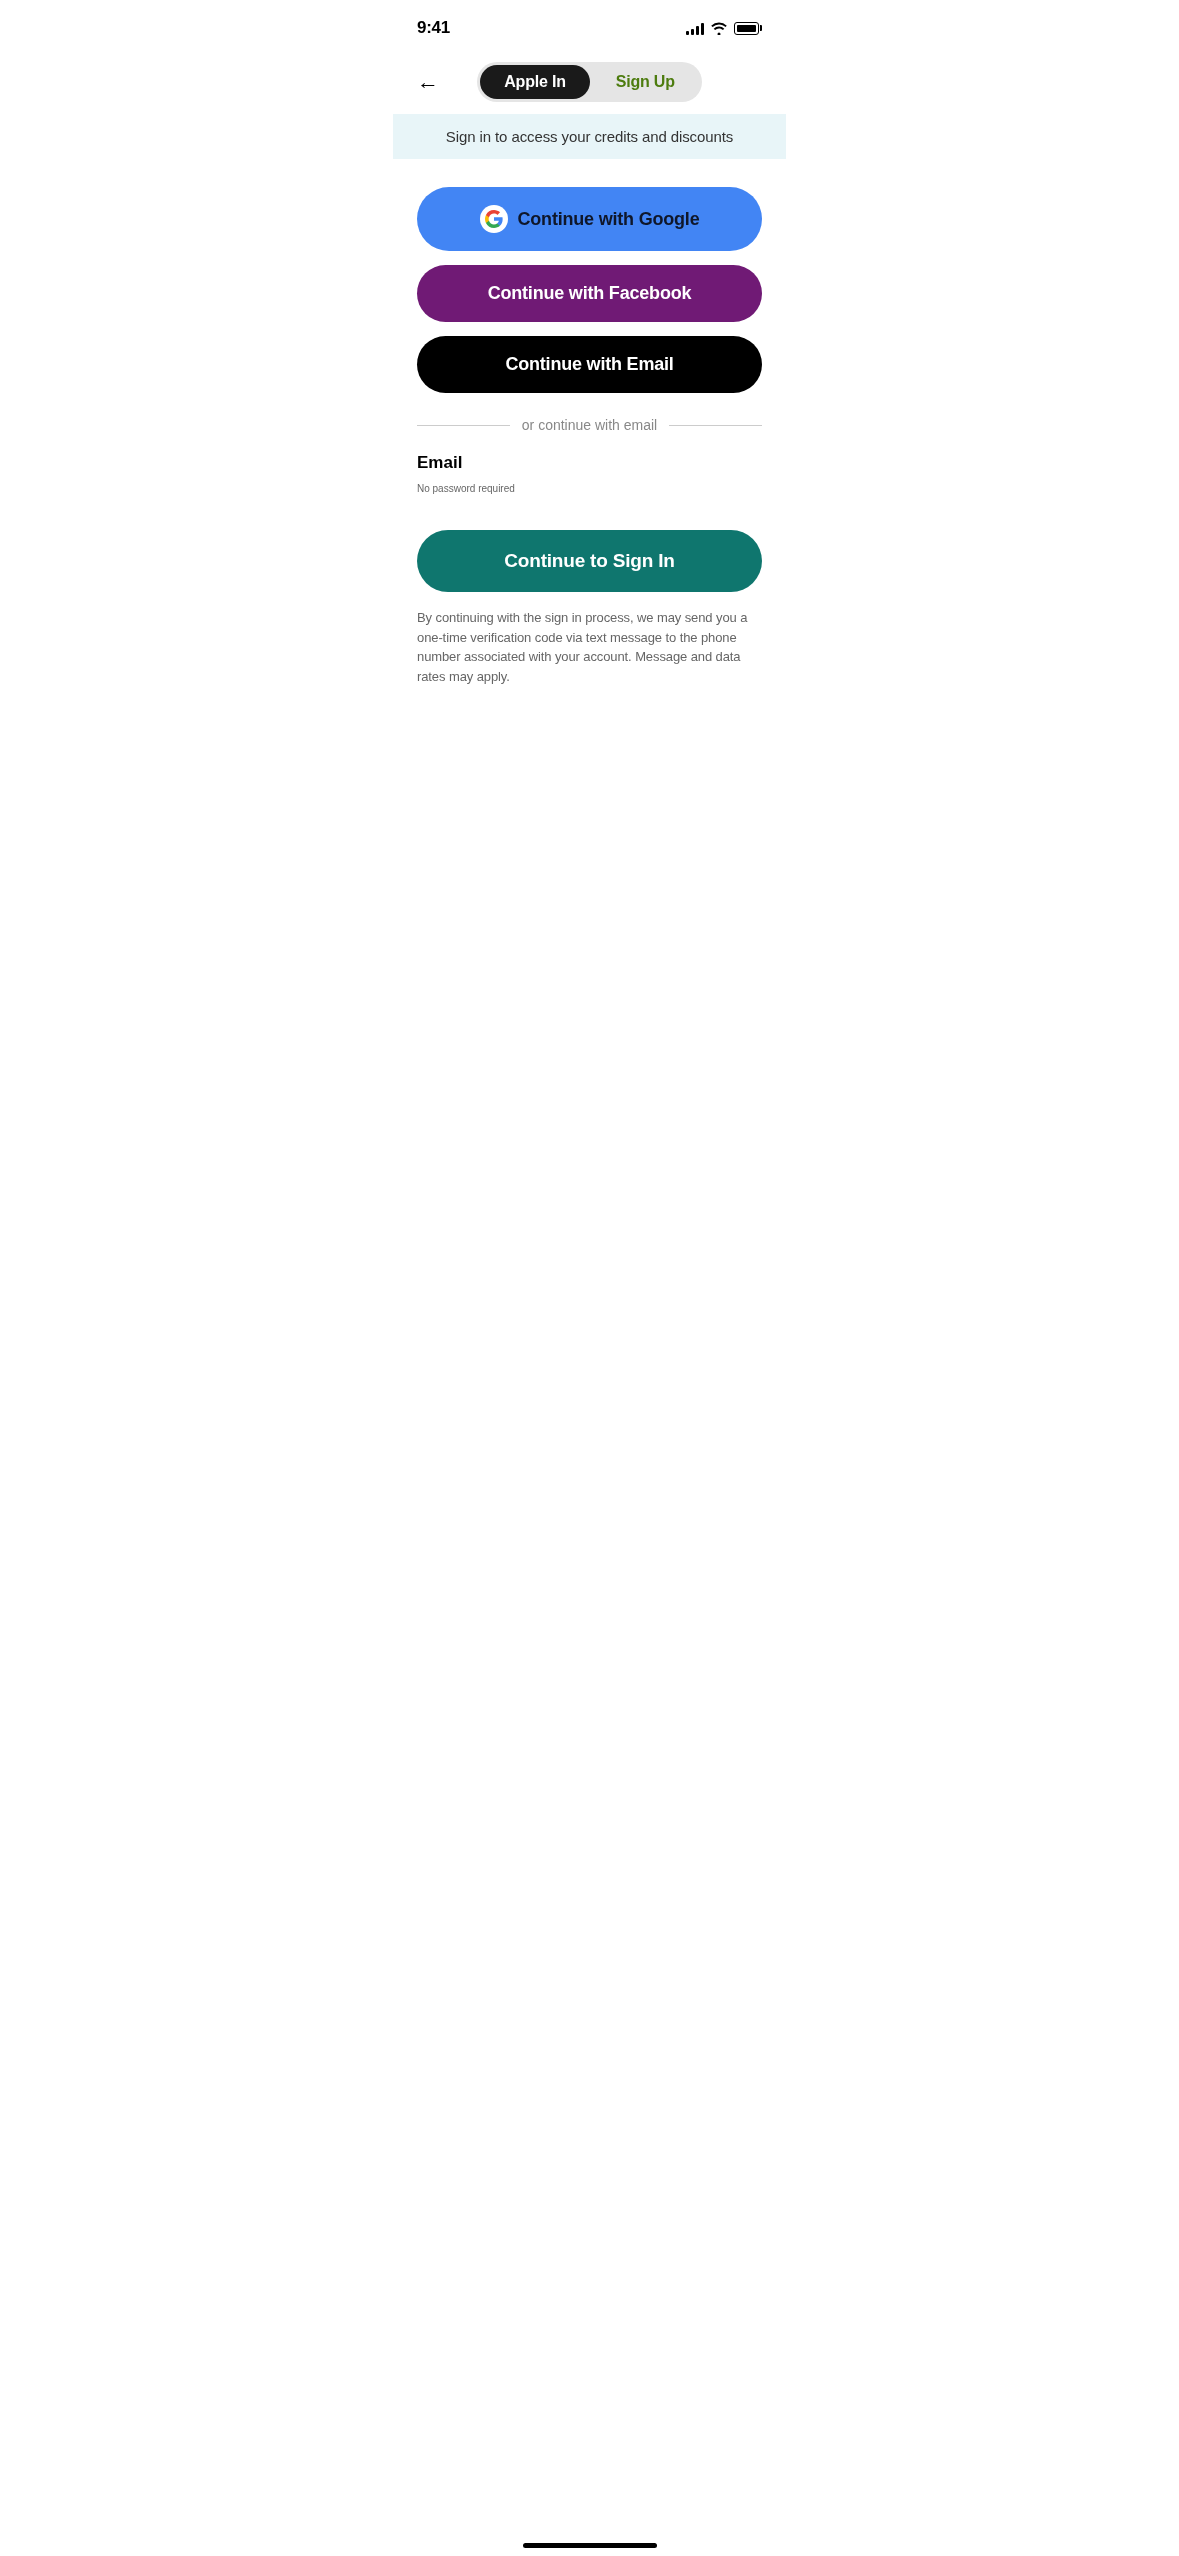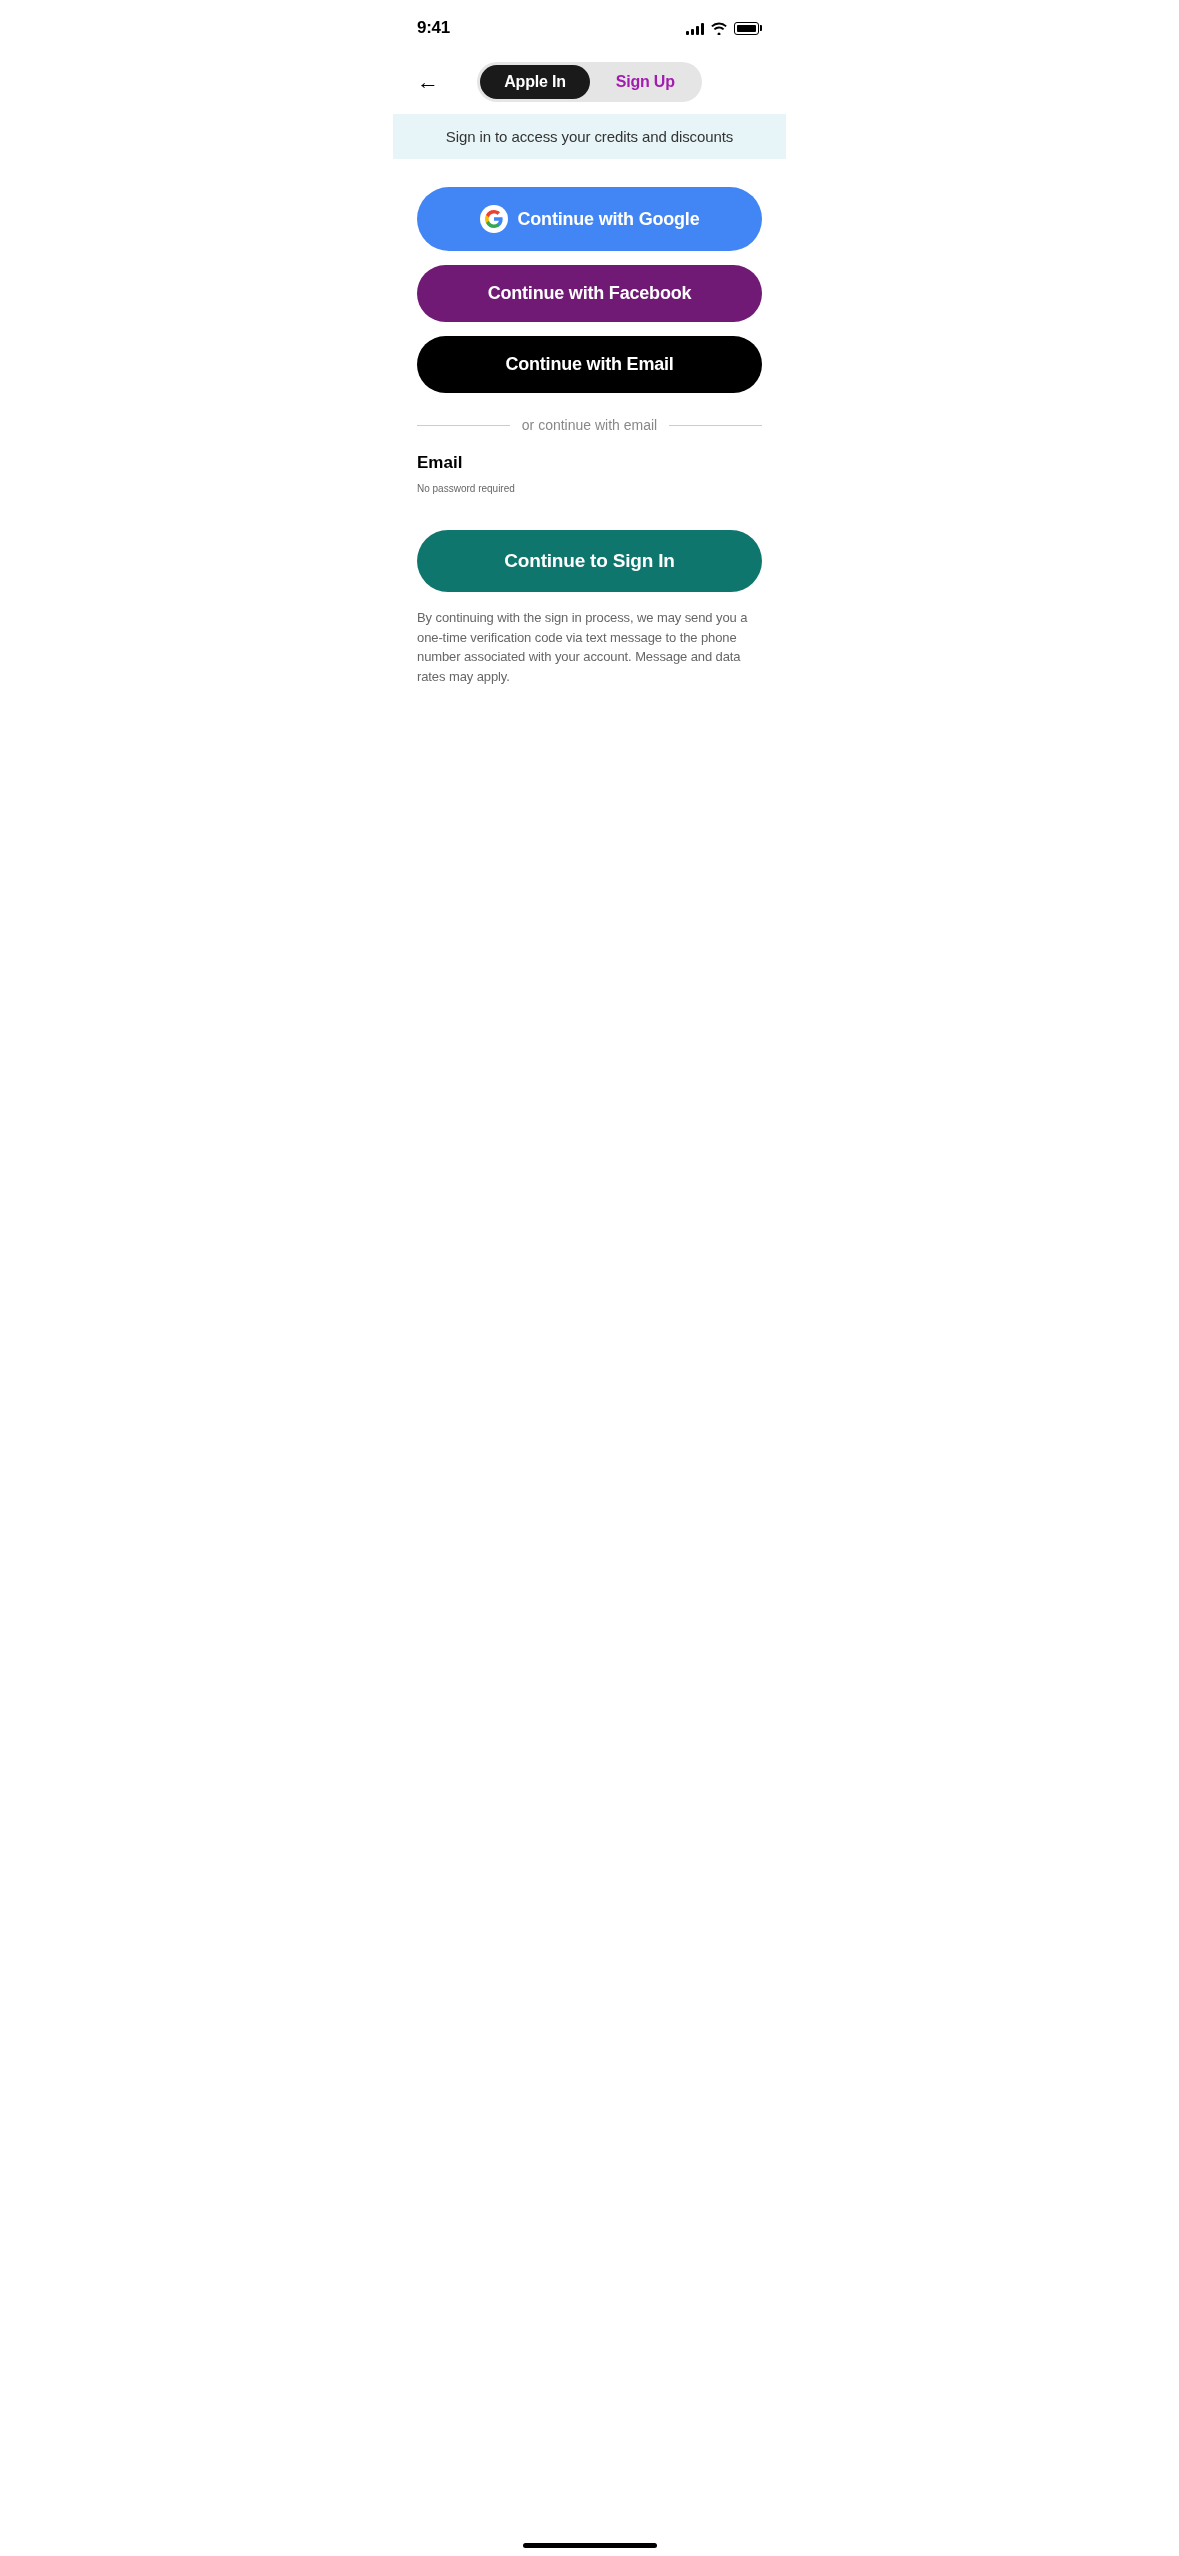--- a/index.html
+++ b/index.html
@@ -125,21 +125,21 @@
       letter-spacing: -0.2px;
     }
 
     .tab-btn.active {
       background: #1a1a1a;
       color: #fff;
     }
 
     .tab-btn.inactive {
       background: transparent;
-      color: #a21caf;
+      color: #4d7c0f;
     }
 
     
     .banner {
       background: #e8f5f8;
       text-align: center;
       padding: 14px 20px;
       font-size: 15px;
       color: #333;
       letter-spacing: -0.1px;
@@ -157,21 +157,21 @@
       gap: 14px;
       margin-bottom: 24px;
     }
 
     .btn-google {
       display: flex;
       align-items: center;
       justify-content: center;
       gap: 10px;
       background: #4285f4;
-      color: #ffffff;
+      color: #0f172a;
       border: none;
       border-radius: 50px;
       padding: 18px 24px;
       font-size: 18px;
       font-weight: 700;
       cursor: pointer;
       width: 100%;
       letter-spacing: -0.2px;
     }
 

